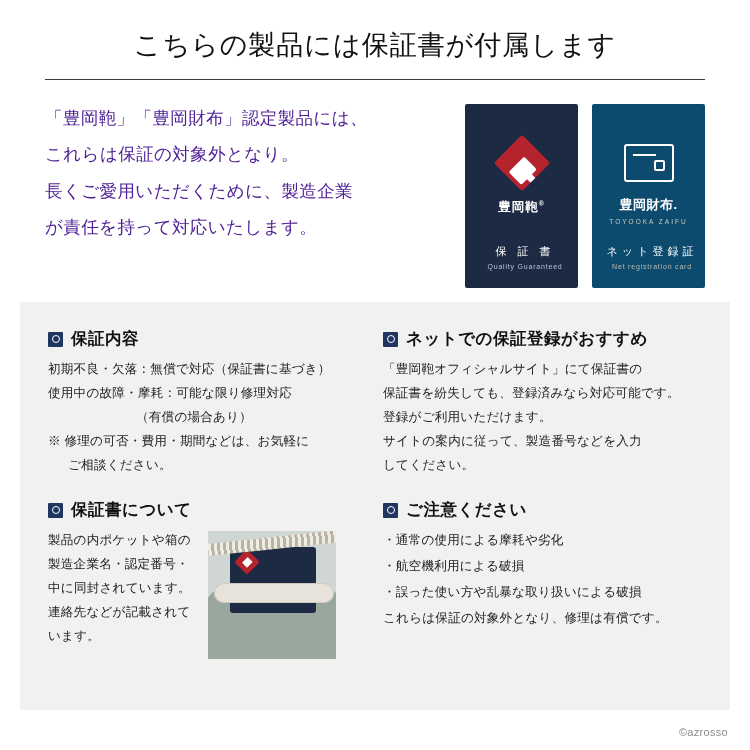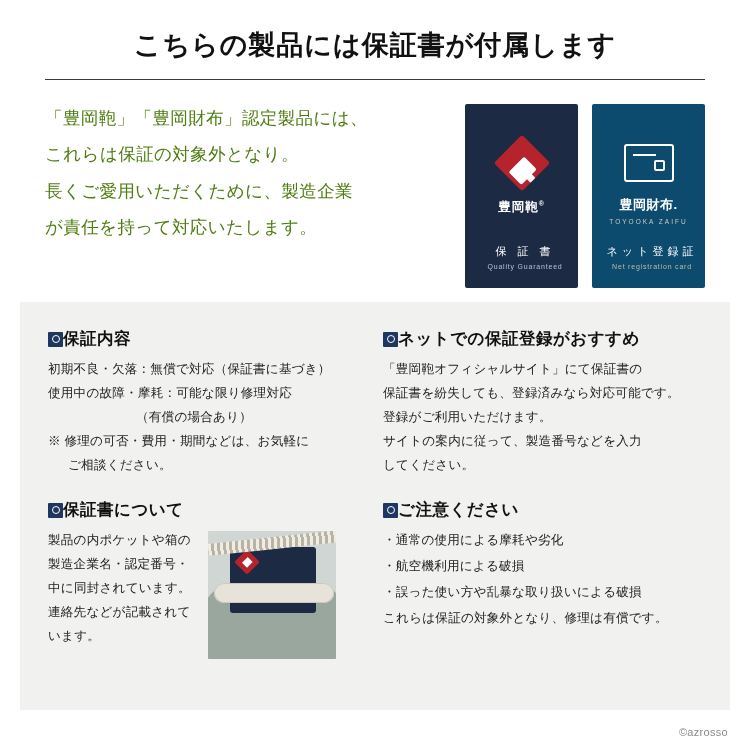--- a/index.html
+++ b/index.html
@@ -21,21 +21,21 @@
     box-sizing: border-box;
   }
 
   
   .title-wrap {
     padding: 28px 0 0 0;
     text-align: center;
   }
   .main-title {
     font-size: 27px;
-    font-weight: 700;
+    font-weight: 400;
     letter-spacing: 1px;
     color: #111111;
     margin: 0;
     line-height: 1.3;
   }
   .title-rule {
     width: 660px;
     height: 1px;
     background: #3b3b3b;
     margin: 16px auto 0 auto;
@@ -50,21 +50,21 @@
   }
   .intro-text {
     flex: 1 1 auto;
     padding-top: 4px;
   }
   .intro-text p {
     margin: 0 0 11px 0;
     font-size: 17.5px;
     line-height: 1.45;
     letter-spacing: 0.4px;
-    color: #4d7c0f;
+    color: #4c1d95;
   }
   .cards {
     display: flex;
     gap: 14px;
     flex: 0 0 auto;
     padding-top: 2px;
   }
   .card {
     width: 113px;
     height: 184px;
@@ -204,20 +204,21 @@
     box-sizing: border-box;
   }
   .col { width: 50%; box-sizing: border-box; }
   .col-left { padding-right: 16px; }
   .col-right { padding-left: 8px; }
 
   .sec { margin-bottom: 24px; }
   .sec-head {
     display: flex;
     align-items: center;
+    gap: 8px;
     margin-bottom: 10px;
   }
   .sq {
     width: 15px;
     height: 15px;
     background: #1f3660;
     position: relative;
     flex: 0 0 auto;
     border-radius: 1px;
   }

